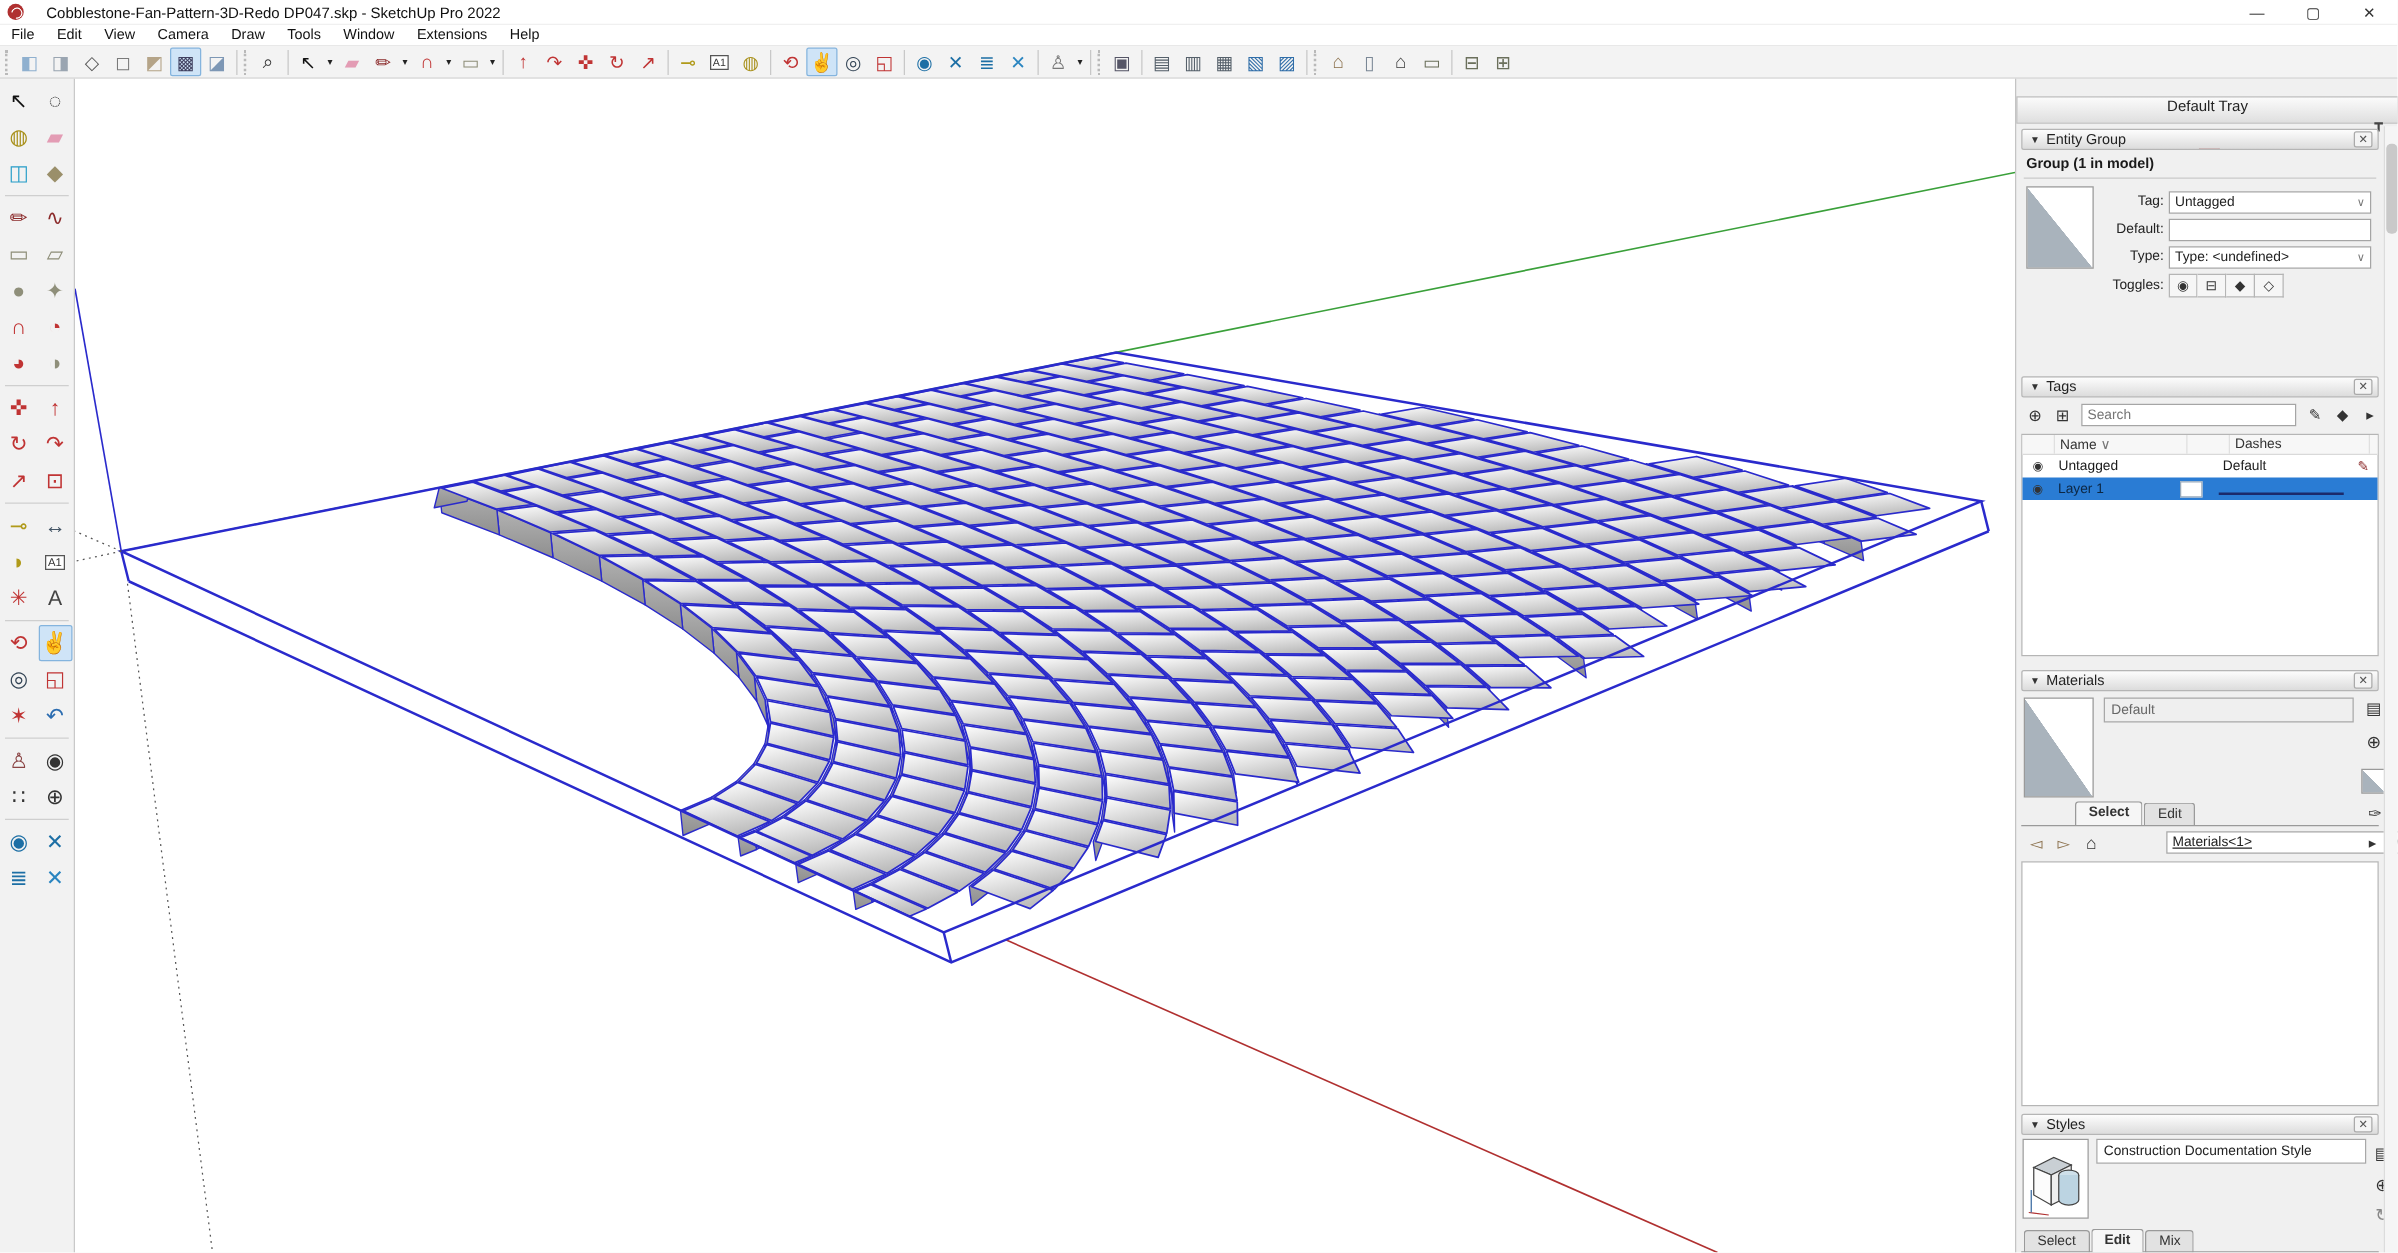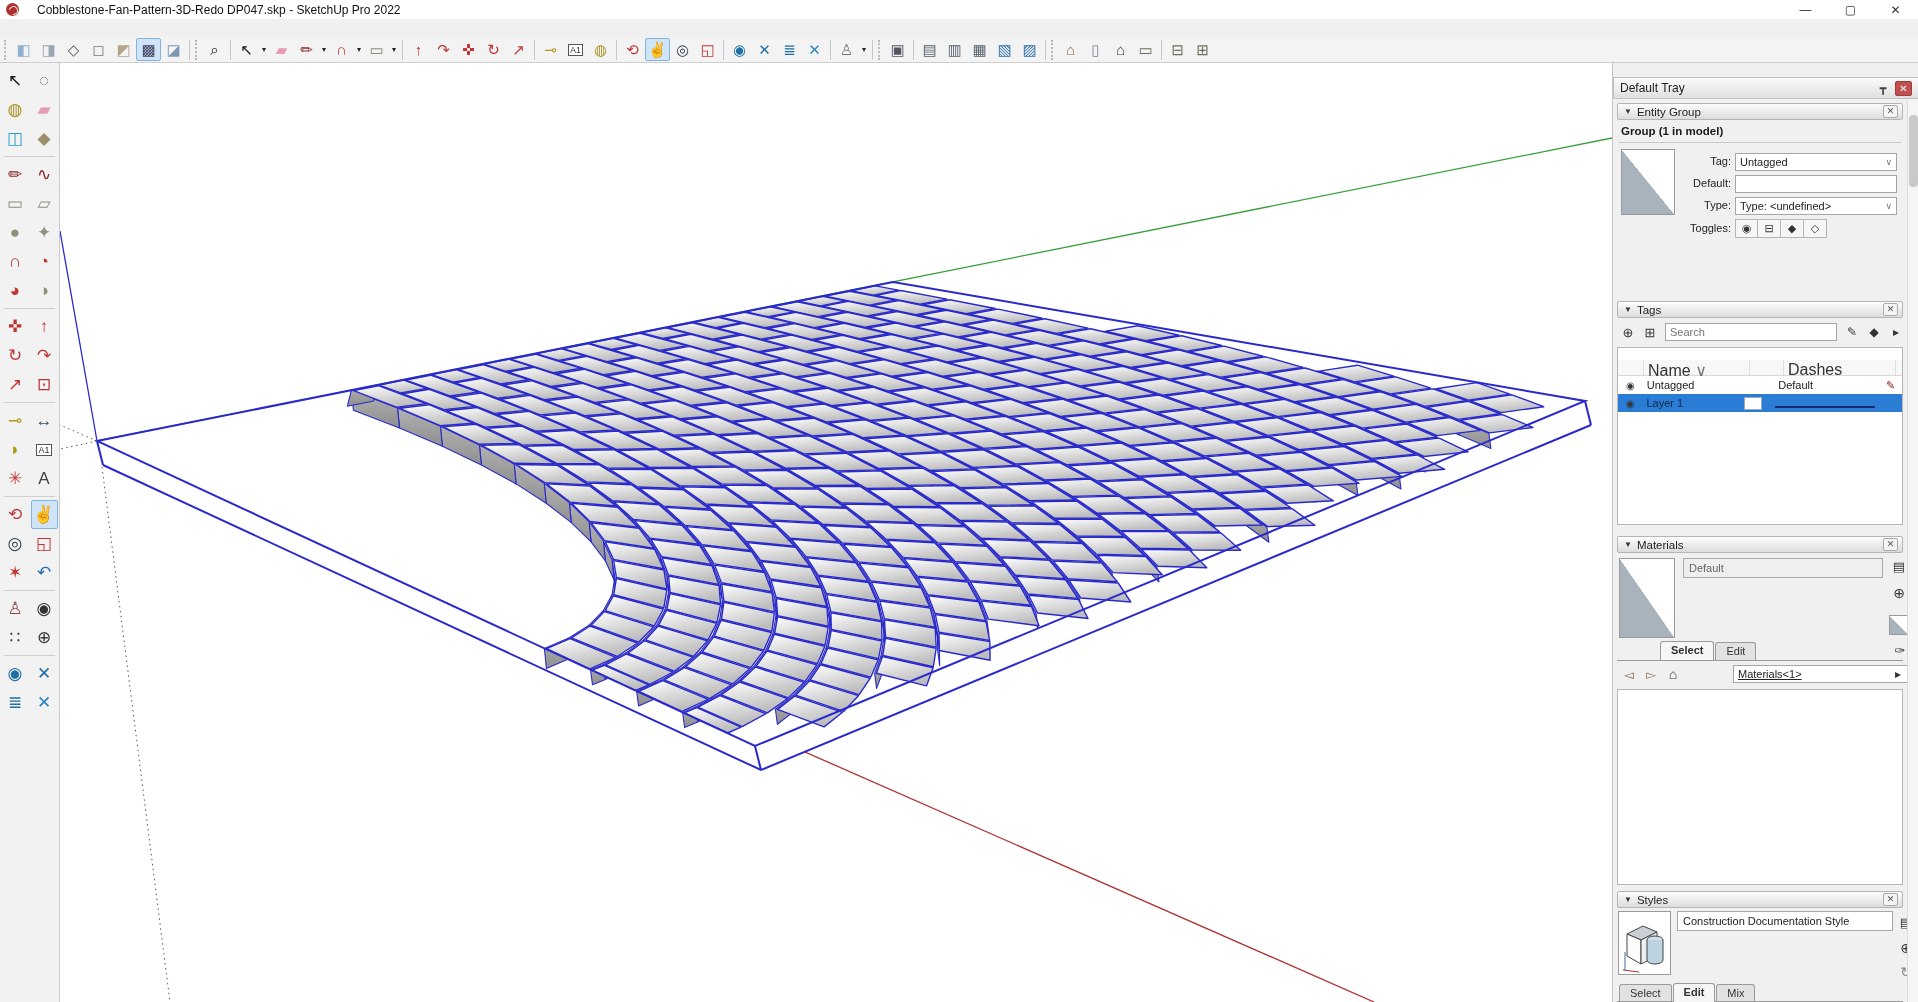--- a/index.html
+++ b/index.html
@@ -47,21 +47,21 @@
 
   
   #viewport { position:absolute; left:60px; top:63px; width:1552px; height:939px; background:#ffffff; }
 
   
   #tray { position:absolute; left:1612px; top:63px; width:306px; height:939px; background:#f0f0f0;
     border-left:1px solid #c4c4c4; }
   .abs { position:absolute; }
   #tray-titlebar { left:0px; top:14px; width:306px; height:22px;
     background:linear-gradient(#fbfbfb,#dfdfdf); border:1px solid #c0c0c0;
-    display:flex; align-items:center; padding:0 6px; font-size:12px; color:#222; }
+    display:flex; align-items:center; padding:0 6px; font-size:12px; color:#222;flex-direction:column; }
   #tray-pin { margin-left:auto; width:18px; text-align:center; color:#444; font-size:11px; }
   #tray-close { width:17px; height:15px; background:#c15050; color:#fff; text-align:center;
     line-height:14px; font-size:10px; border:1px solid #9d3d3d; border-radius:2px; margin-left:3px; }
   .sec-hdr { height:17px; background:linear-gradient(#fdfdfd,#dcdcdc); border:1px solid #b5b5b5;
     border-radius:2px; display:flex; align-items:center; padding:0 4px; font-size:11.5px; color:#222; }
   .sec-tri { font-size:8px; margin:0 5px 0 2px; color:#333; }
   .sec-x { margin-left:auto; width:15px; height:13px; border:1px solid #aaa; background:#f4f4f4;
     color:#555; font-size:9px; line-height:11px; text-align:center; border-radius:2px; }
   .thumb-diag { background:linear-gradient(to top right, #a9b3bc 49.6%, #ffffff 50%);
     border:1px solid #9a9a9a; }
@@ -76,21 +76,21 @@
     border-bottom:none; border-radius:3px 3px 0 0; background:#e2e2e2; color:#333; margin-right:1px;
     font-size:11px; position:relative; top:1px; }
   .tab.active { background:#f6f6f6; font-weight:bold; top:0px; height:19px; z-index:2; }
   .tabline { position:absolute; height:1px; background:#9a9a9a; }
   .scroll-track { background:#f5f5f5; border-left:1px solid #dcdcdc; }
   .scroll-thumb { position:absolute; left:1px; width:9px; background:#c9c9c9; border-radius:4px; }
 
   
   #tags-list { background:#fff; border:1px solid #b5b5b5; }
   .tag-hdr { display:flex; height:16px; background:#f7f7f7; border-bottom:1px solid #d9d9d9;
-    color:#333; font-size:16px;margin-top:12px; }
+    color:#333; font-size:11px; }
   .tag-hdr > div { border-right:1px solid #e0e0e0; padding:1px 4px; }
   .tag-row { display:flex; height:18px; align-items:center; font-size:11px; }
   .tag-row > div { padding:0 4px; }
   .c-eye { width:26px; text-align:center; font-size:10px; }
   .c-name { width:106px; }
   .c-swatch { width:34px; }
   .c-dash { width:112px; }
   .c-edit { width:24px; text-align:center; }
 </style>
 </head>
@@ -101,20 +101,31 @@
   <div id="titlebar">
     <div id="appicon"></div>
     <div id="wintitle">Cobblestone-Fan-Pattern-3D-Redo DP047.skp - SketchUp Pro 2022</div>
     <div id="winbtns">
       <div class="winbtn">—</div>
       <div class="winbtn">▢</div>
       <div class="winbtn">✕</div>
     </div>
   </div>
 
+  <div id="menubar">
+      <div class="menu-item">File</div>
+      <div class="menu-item">Edit</div>
+      <div class="menu-item">View</div>
+      <div class="menu-item">Camera</div>
+      <div class="menu-item">Draw</div>
+      <div class="menu-item">Tools</div>
+      <div class="menu-item">Window</div>
+      <div class="menu-item">Extensions</div>
+      <div class="menu-item">Help</div>
+    </div>
 
   <div id="toolbar">
       <div class="tb-grip"></div>
       <div class="tb-btn">
         <span style="color: rgb(143, 176, 207);">◧</span>
       </div>
       <div class="tb-btn">
         <span style="color: rgb(154, 165, 177);">◨</span>
       </div>
       <div class="tb-btn">

